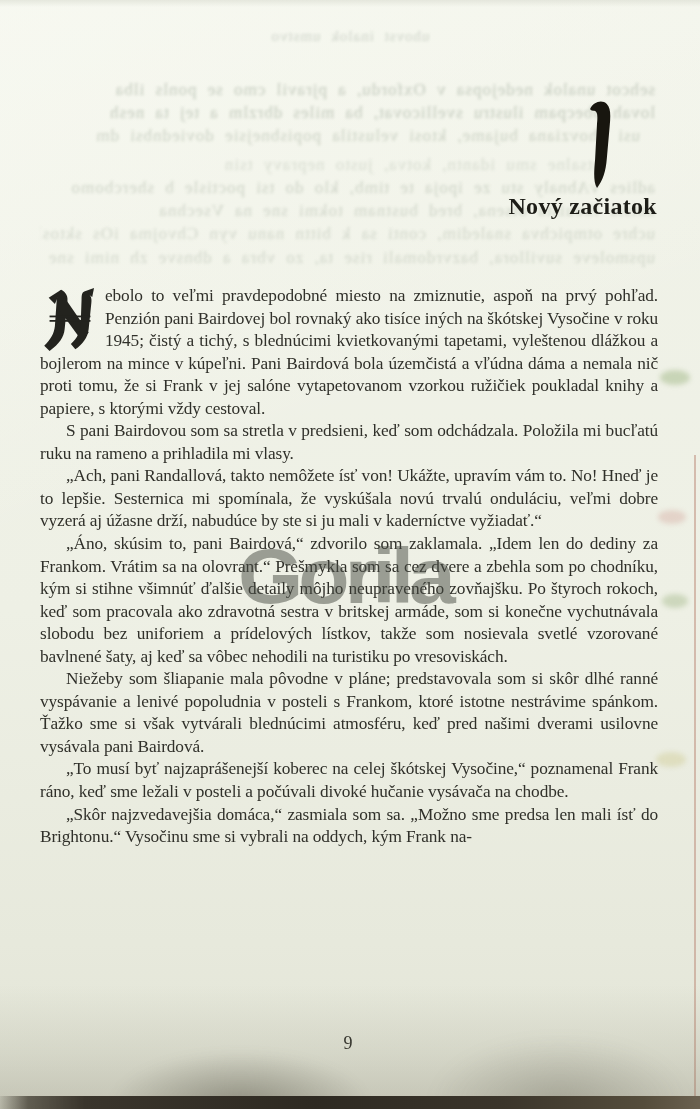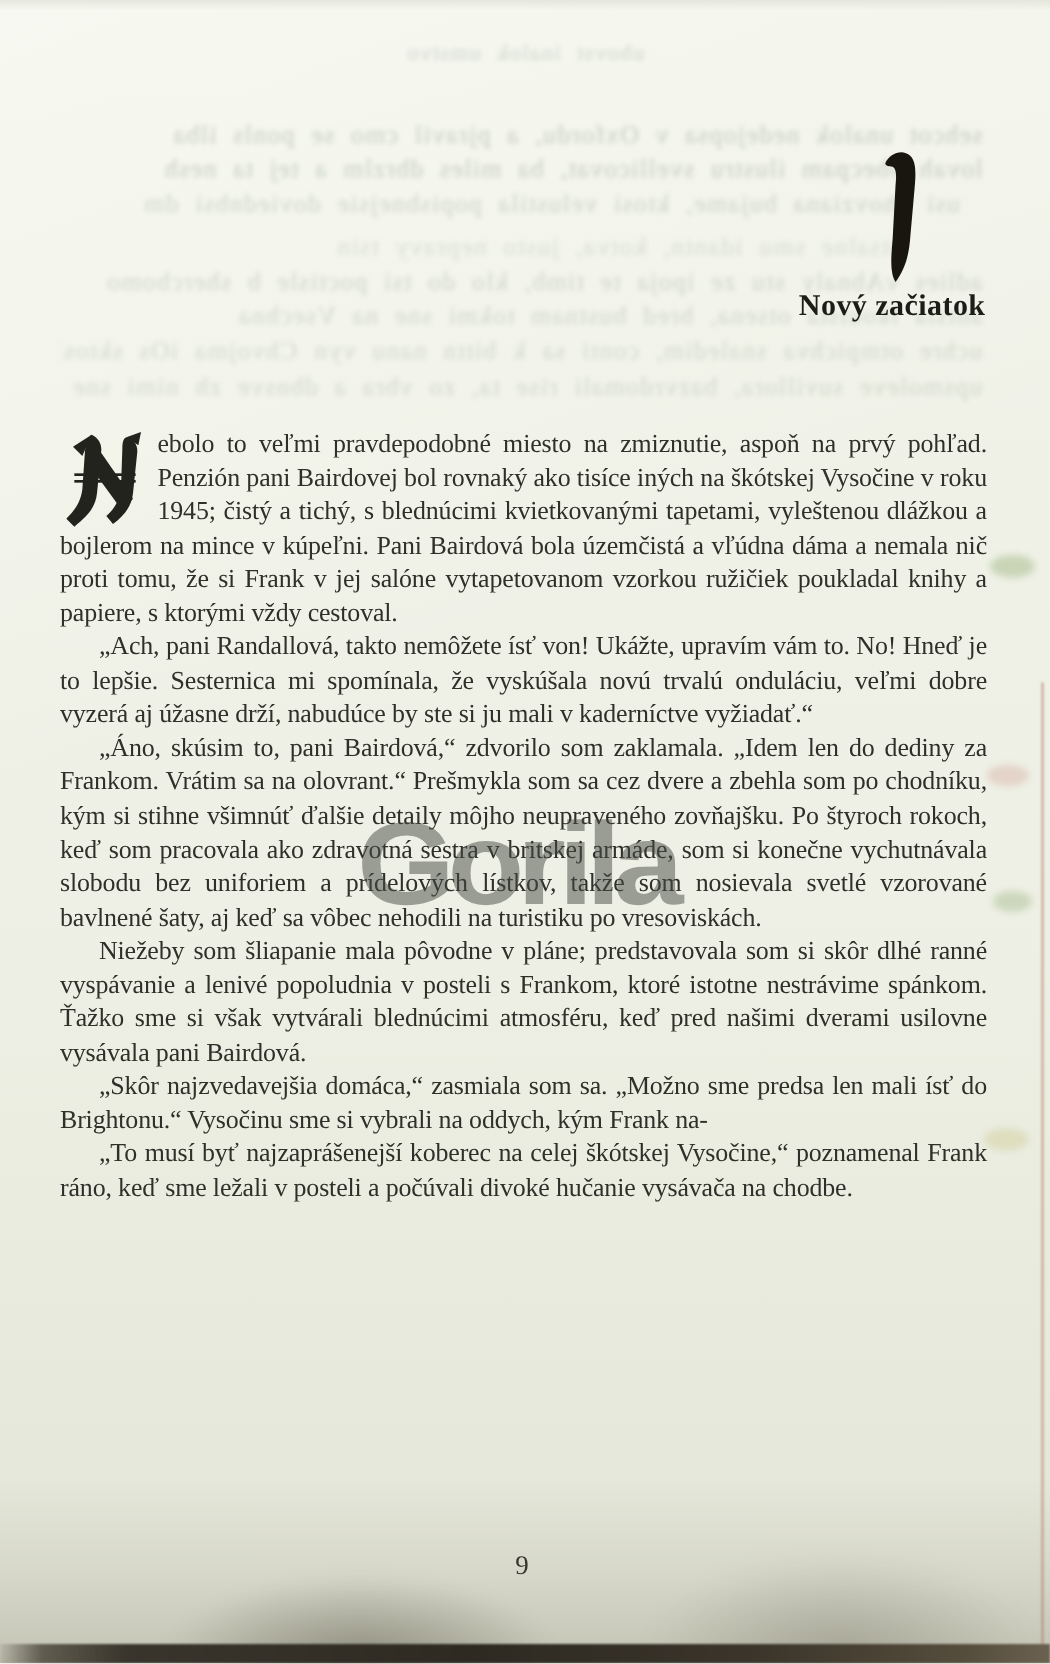--- a/index.html
+++ b/index.html
@@ -35,21 +35,21 @@
     position: absolute;
     border-radius: 50%;
     filter: blur(2.5px);
     pointer-events: none;
   }
   
   .chapter-numeral { position: absolute; left: 583px; top: 100px; }
   .chapter-title {
     position: absolute;
     right: 43px; top: 193px;
-    font-size: 20px; font-weight: bold;
+    font-size: 24px; font-weight: bold;
     color: #1d1d17;
     letter-spacing: 0.3px;
   }
   
   .text-block {
     position: absolute;
     left: 40px; top: 274px;
     width: 618px;
     font-size: 17.3px;
     line-height: 22.55px;
@@ -167,25 +167,26 @@
             <path d="M26,11 L53,50 L45,59 L18,22 Z"></path>
             <path d="M48,4 L59,0 L57,10 Z"></path>
             <path d="M48,4 C55,6 57,11 56,17 L53,46 C52,56 46,63 38,69 L33,63 C41,56 43,49 44,42 L45,13 C45,7 46,5 48,4 Z"></path>
             <rect x="9" y="31" width="46" height="2"></rect>
             <rect x="9" y="36" width="46" height="2"></rect>
           </g>
         </svg>
         <span class="sr-only">N</span>
       </span><span>ebolo to veľmi pravdepodobné miesto na zmiznutie, aspoň na prvý pohľad. Penzión pani Bairdovej bol rovnaký ako tisíce iných na škótskej Vysočine v roku 1945; čistý a tichý, s blednúcimi kvietkovanými tapetami, vyleštenou dlážkou a bojlerom na mince v kúpeľni. Pani Bairdová bola územčistá a vľúdna dáma a nemala nič proti tomu, že si Frank v jej salóne vytapetovanom vzorkou ružičiek poukladal knihy a papiere, s ktorými vždy cestoval.</span>
     </p>
+    <p>S pani Bairdovou som sa stretla v predsieni, keď som odchádzala. Položila mi bucľatú ruku na rameno a prihladila mi vlasy.</p>
     <p>„Ach, pani Randallová, takto nemôžete ísť von! Ukážte, upravím vám to. No! Hneď je to lepšie. Sesternica mi spomínala, že vyskúšala novú trvalú onduláciu, veľmi dobre vyzerá aj úžasne drží, nabudúce by ste si ju mali v kaderníctve vyžiadať.“</p>
     <p>„Áno, skúsim to, pani Bairdová,“ zdvorilo som zaklamala. „Idem len do dediny za Frankom. Vrátim sa na olovrant.“ Prešmykla som sa cez dvere a zbehla som po chodníku, kým si stihne všimnúť ďalšie detaily môjho neupraveného zovňajšku. Po štyroch rokoch, keď som pracovala ako zdravotná sestra v britskej armáde, som si konečne vychutnávala slobodu bez uniforiem a prídelových lístkov, takže som nosievala svetlé vzorované bavlnené šaty, aj keď sa vôbec nehodili na turistiku po vresoviskách.</p>
     <p>Niežeby som šliapanie mala pôvodne v pláne; predstavovala som si skôr dlhé ranné vyspávanie a lenivé popoludnia v posteli s Frankom, ktoré istotne nestrávime spánkom. Ťažko sme si však vytvárali blednúcimi atmosféru, keď pred našimi dverami usilovne vysávala pani Bairdová.</p>
+    <p>„To musí byť najzaprášenejší koberec na celej škótskej Vysočine,“ poznamenal Frank ráno, keď sme ležali v posteli a počúvali divoké hučanie vysávača na chodbe.</p>
     <p>„Skôr najzvedavejšia domáca,“ zasmiala som sa. „Možno sme predsa len mali ísť do Brightonu.“ Vysočinu sme si vybrali na oddych, kým Frank na-</p>
-    <p>„To musí byť najzaprášenejší koberec na celej škótskej Vysočine,“ poznamenal Frank ráno, keď sme ležali v posteli a počúvali divoké hučanie vysávača na chodbe.</p>
   </div>
 
   <div class="watermark">Gorila</div>
 
   <div class="page-number">9</div>
 
   <div class="edge-line-right"></div>
   <div class="shadow-bottom"></div>
   <div class="finger-shadow-1"></div>
   <div class="finger-shadow-2"></div>

